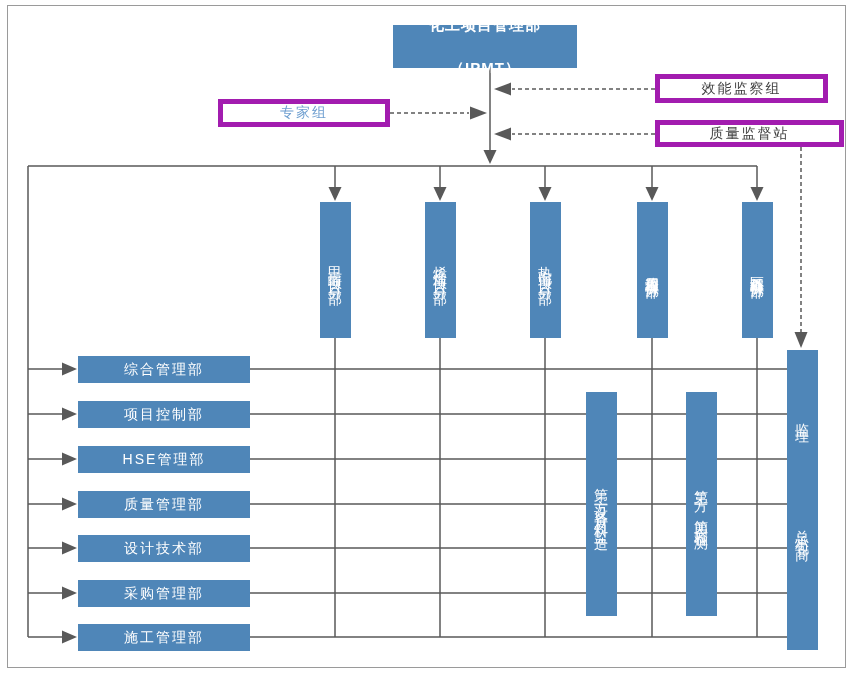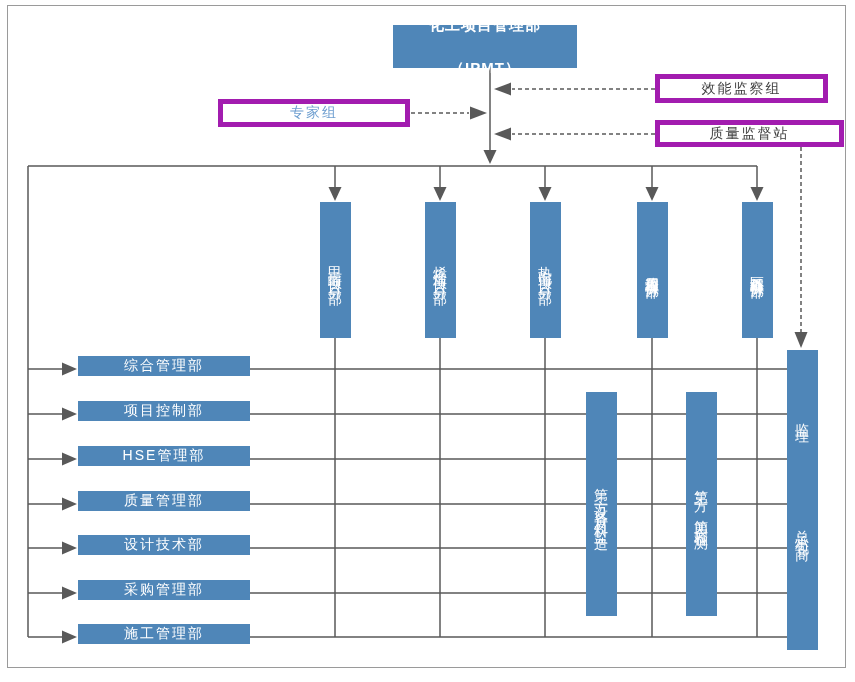--- a/index.html
+++ b/index.html
@@ -21,21 +21,21 @@
     left:393px;top:25px;width:184px;height:43px;
     flex-direction:column;font-size:15px;font-weight:600;letter-spacing:1px;
   }
   .wbox{
     position:absolute;box-sizing:border-box;background:#fff;
     border:5px solid #a21caf;color:#3F3F3F;
     display:flex;align-items:center;justify-content:center;
     font-size:14px;letter-spacing:2px;
   }
   .wbox.expert{color:#6F9FD0;}
-  .dept{left:78px;width:172px;height:20px;letter-spacing:2px;}
+  .dept{left:78px;width:172px;height:27px;letter-spacing:2px;}
   .vbox{
     writing-mode:vertical-rl;text-orientation:upright;line-height:1;
     letter-spacing:5px;padding:0;
   }
   .vdiv{top:202px;width:31px;height:136px;}
   .vdiv.tight{letter-spacing:1px;}
   .vmid{top:392px;width:31px;height:224px;letter-spacing:6px;}
   .contractor{left:787px;top:350px;width:31px;height:300px;}
   .contractor span{
     position:absolute;left:50%;transform:translateX(-50%);
@@ -116,21 +116,21 @@
       <polygon points="511,127.5 511,140.5 494,134"></polygon>
       <polygon points="794.5,332 807.5,332 801,348"></polygon>
     </g>
   </svg>
 
   <div class="box ipmt">
     <div>化工项目管理部</div>
     <div>（IPMT）</div>
   </div>
 
-  <div class="wbox expert" style="left:218px;top:99px;width:192px;height:28px;">专家组</div>
+  <div class="wbox expert" style="left:218px;top:99px;width:172px;height:28px;">专家组</div>
   <div class="wbox" style="left:655px;top:74px;width:173px;height:29px;">效能监察组</div>
   <div class="wbox" style="left:655px;top:120px;width:189px;height:27px;">质量监督站</div>
 
   <div class="box vbox vdiv" style="left:320px;">甲醇项目分部</div>
   <div class="box vbox vdiv" style="left:425px;">烯烃项目分部</div>
   <div class="box vbox vdiv" style="left:530px;">热电项目分部</div>
   <div class="box vbox vdiv tight" style="left:637px;">公用工程项目分部</div>
   <div class="box vbox vdiv tight" style="left:742px;">区外工程项目分部</div>
 
   <div class="box dept" style="top:356px;">综合管理部</div>

